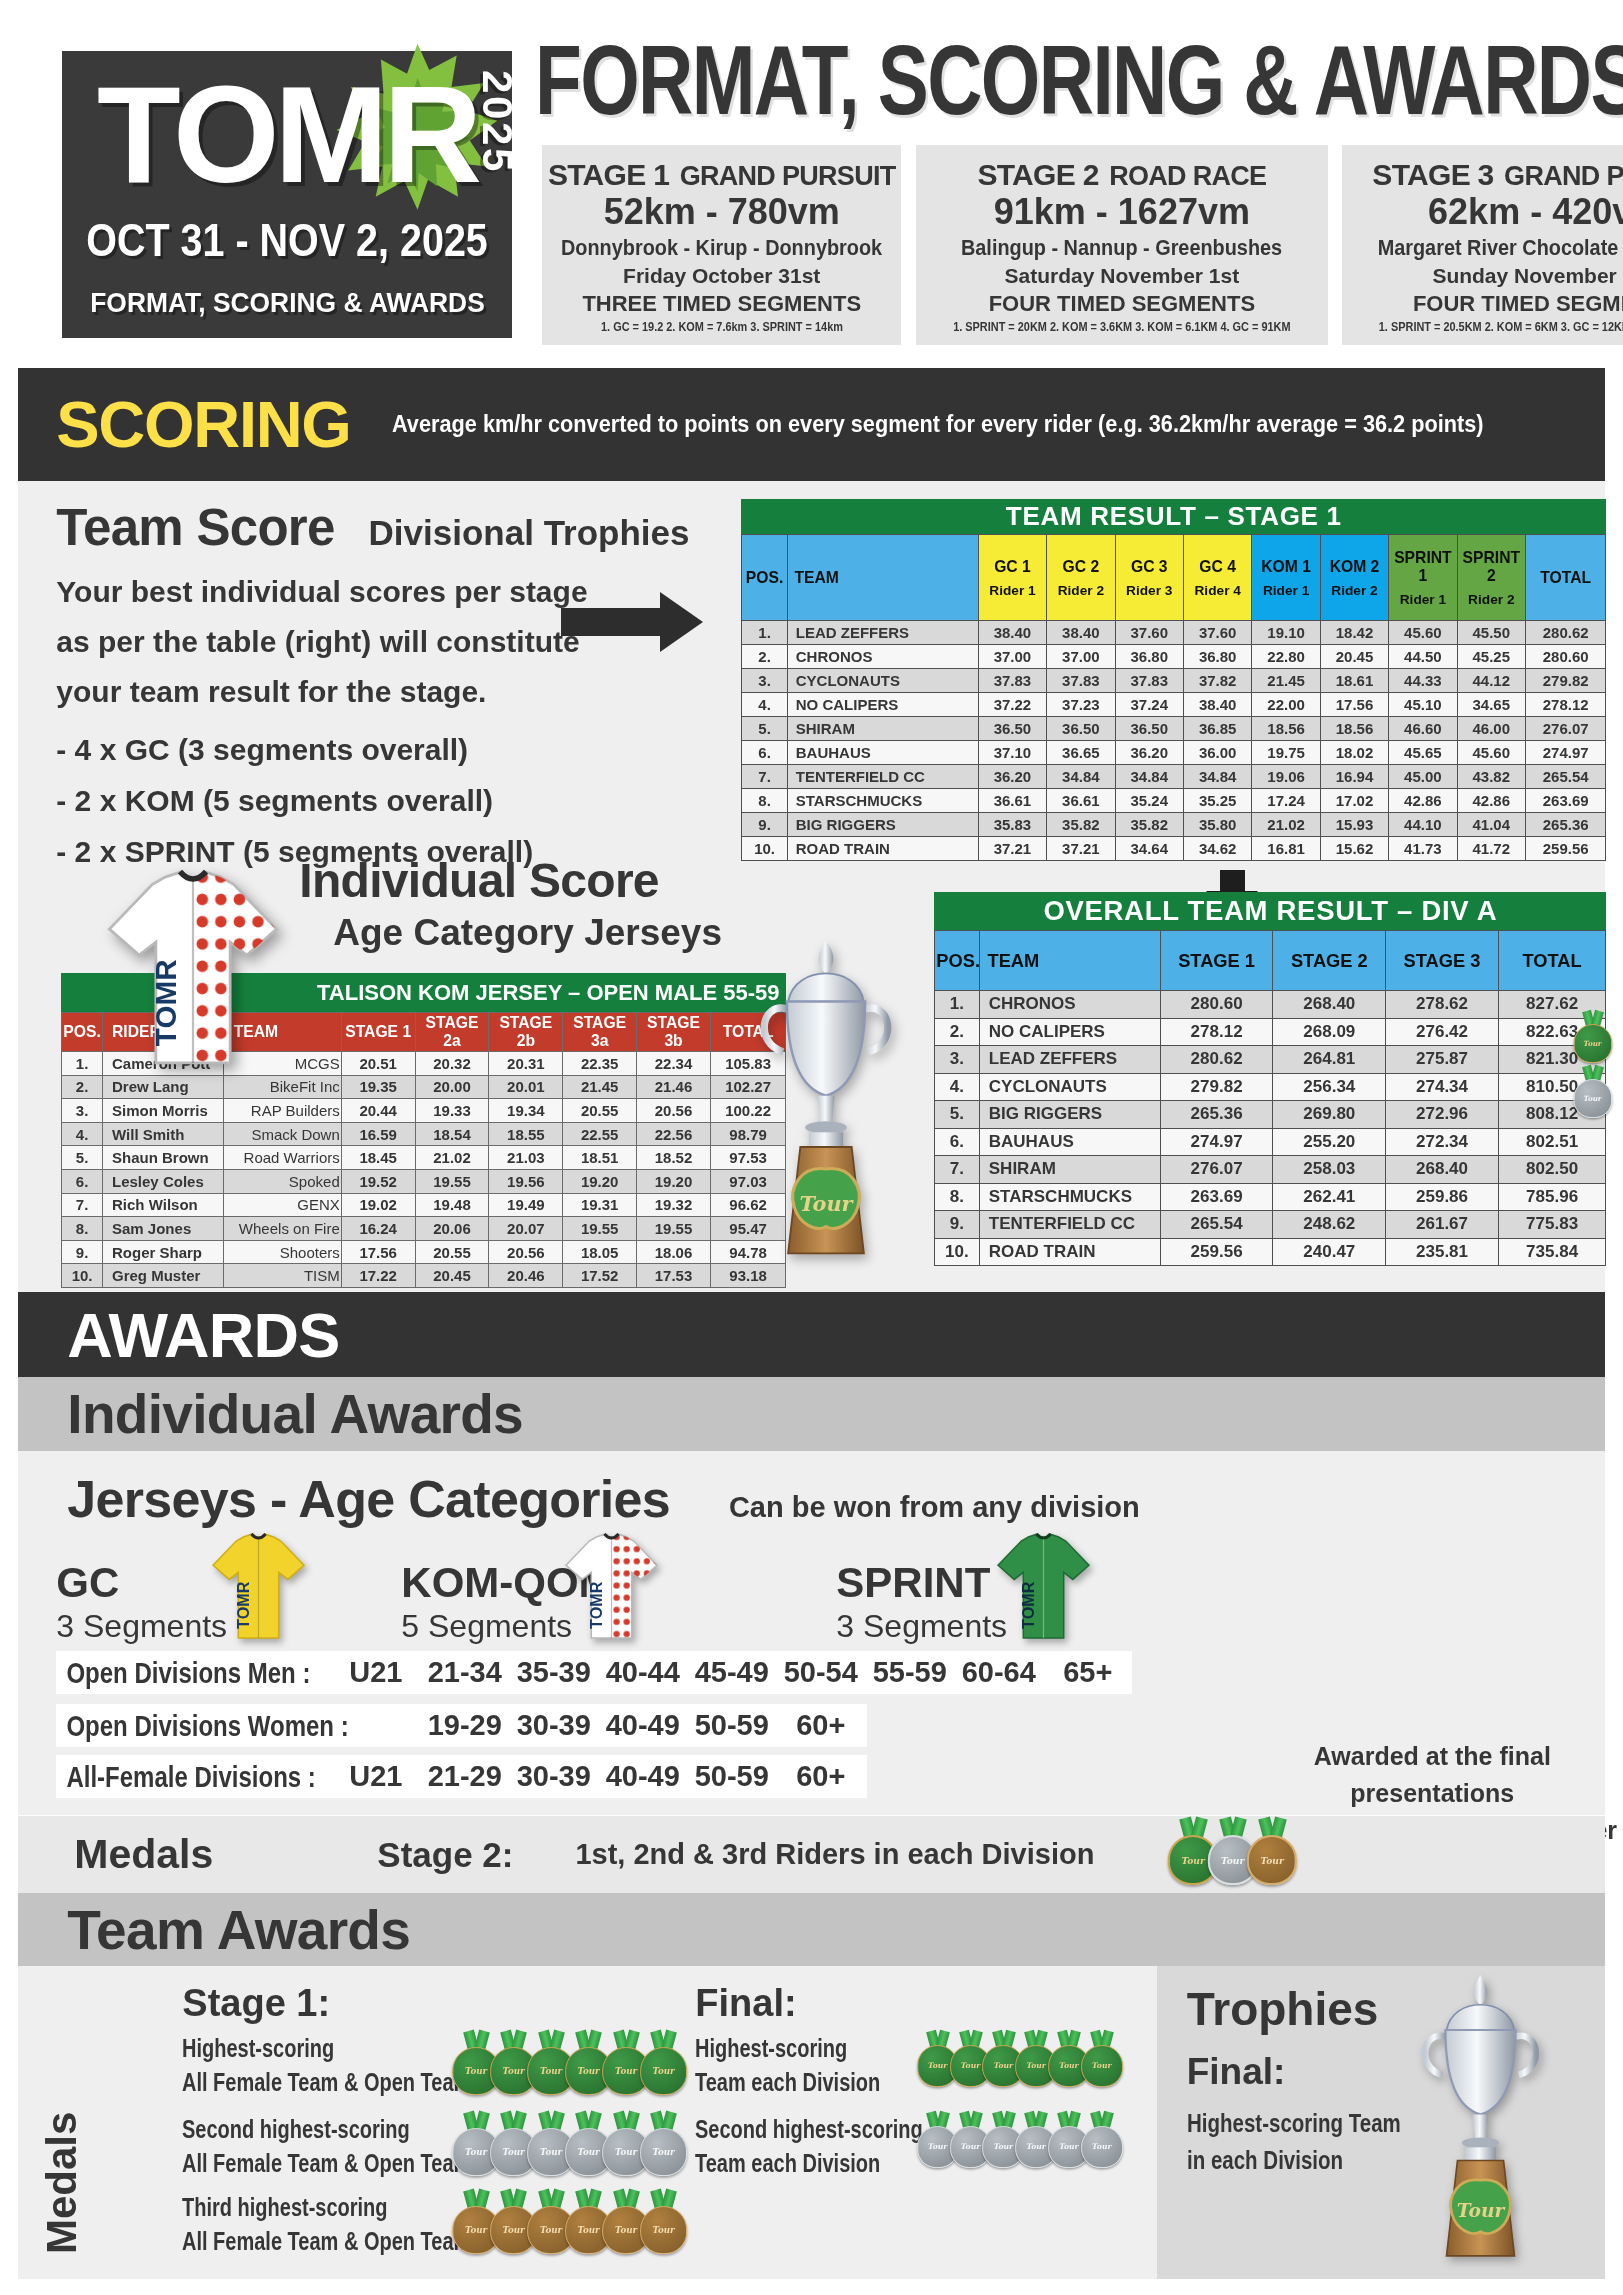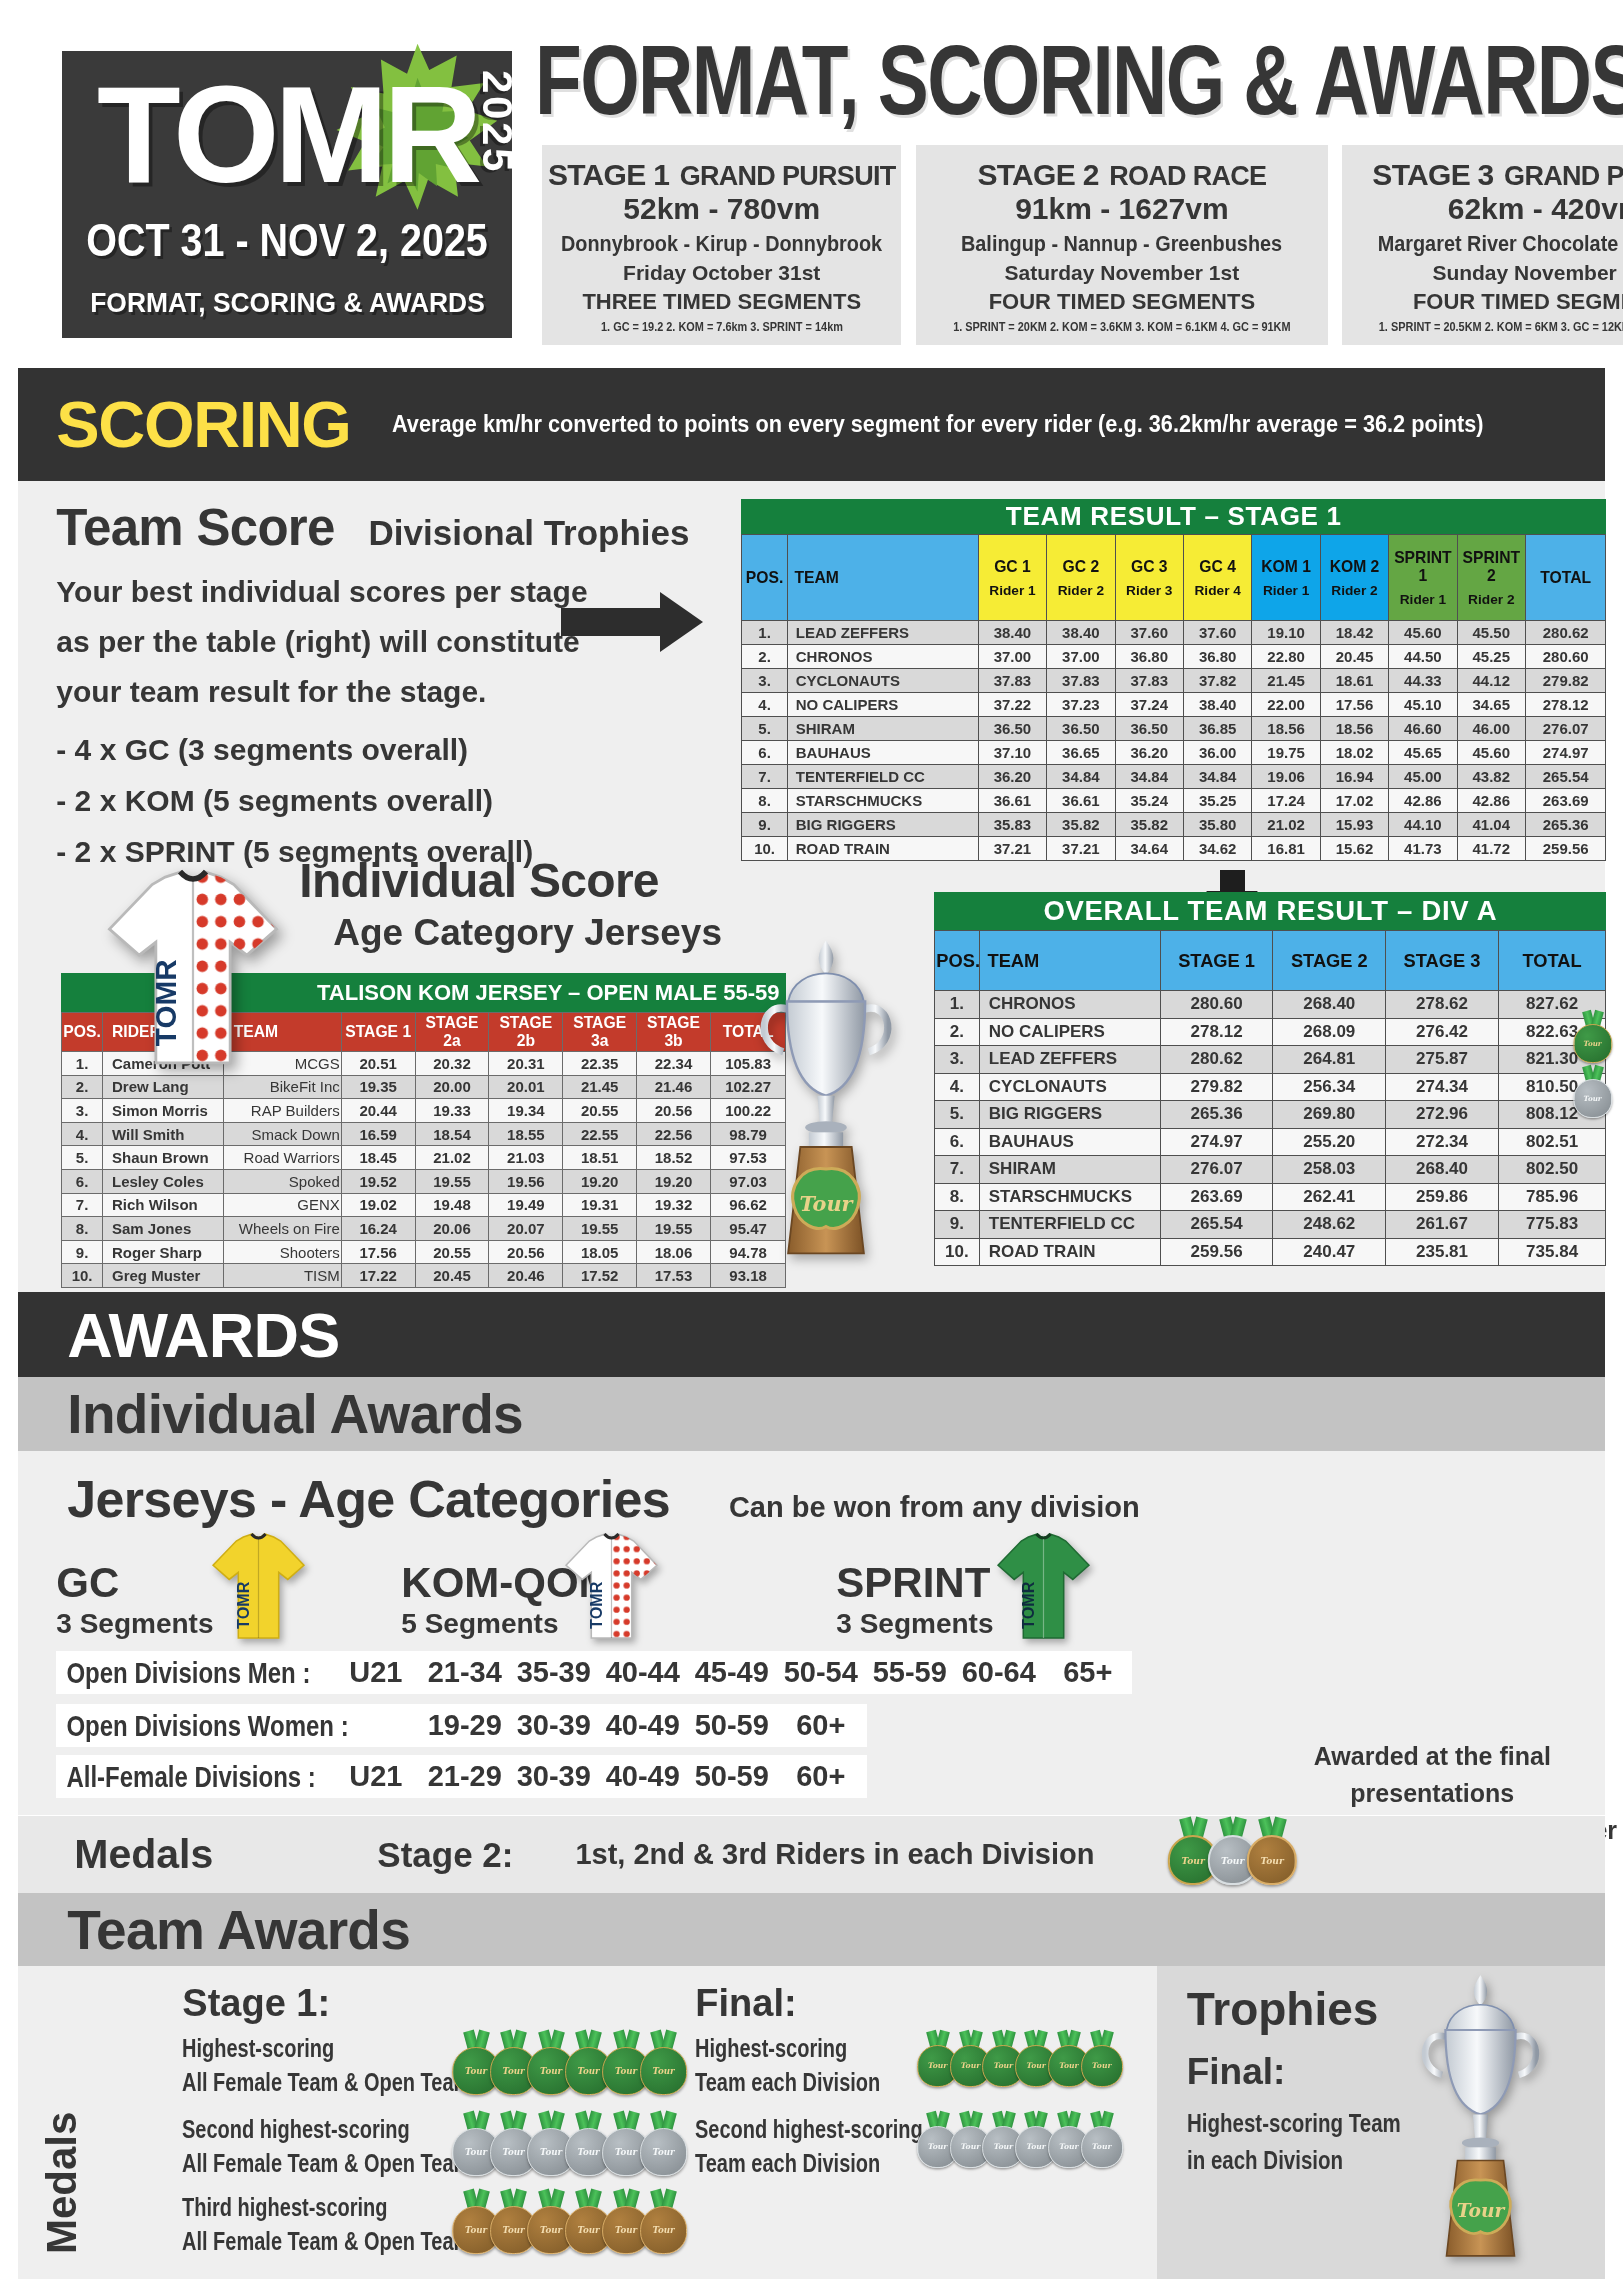--- a/index.html
+++ b/index.html
@@ -25,21 +25,21 @@
               letter-spacing:-2px;white-space:nowrap;transform:scaleX(.78);transform-origin:left top;
               color:#363636;text-shadow:3.3px 3.3px 0 rgba(0,0,0,.12);}
 
   
   .stage-cards{position:absolute;left:542px;top:145px;width:1065px;height:200px;display:flex;gap:14.4px;}
   .stage-card{flex:1;background:#e4e4e4;display:flex;flex-direction:column;align-items:center;
               justify-content:space-between;padding:13px 5.2px 10.5px;}
   .sc-line1{white-space:nowrap;font-weight:800;}
   .sc-name{font-size:30px;letter-spacing:-0.7px;}
   .sc-type{font-size:27px;margin-left:10.5px;letter-spacing:-0.7px;}
-  .sc-dist{font-size:30px;font-weight:800;margin-top:-3.9px;}
+  .sc-dist{font-size:36px;font-weight:800;margin-top:-3.9px;}
   .sc-route{font-size:21.6px;font-weight:800;white-space:nowrap;transform:scaleX(.92);}
   .sc-date{font-size:21px;font-weight:700;}
   .sc-seg-title{font-size:22px;font-weight:800;letter-spacing:0;}
   .sc-segs{font-size:13px;font-weight:700;white-space:nowrap;transform:scaleX(.84);}
 
   
   .scoring-banner{position:absolute;left:18.3px;top:368px;width:1587px;height:113px;background:#333;
                   display:flex;align-items:center;}
   .scoring-word{font-size:65px;font-weight:800;color:#fde047;margin-left:38px;letter-spacing:-1.3px;}
   .scoring-note{font-size:23.6px;font-weight:700;color:#fff;margin-left:41px;white-space:nowrap;
@@ -142,21 +142,21 @@
   .band-team{top:1893px;height:73px;}
   .band h2{margin:0 0 0 49px;font-size:55px;font-weight:800;letter-spacing:-0.7px;}
 
   
   .jerseys-sec{position:absolute;left:18.3px;top:1451px;width:1587px;height:364px;background:#efefef;}
   .j-head{position:absolute;left:49px;top:18.3px;white-space:nowrap;}
   .j-title{font-size:52px;font-weight:800;letter-spacing:-0.7px;}
   .j-note{font-size:29px;font-weight:800;margin-left:56px;}
   .j-label{position:absolute;}
   .j-label .nm{font-size:42px;font-weight:800;display:block;line-height:42px;}
-  .j-label .sg{font-size:28px;font-weight:700;display:block;margin-top:3.9px;}
+  .j-label .sg{font-size:32px;font-weight:400;display:block;margin-top:3.9px;}
   .jersey-svg{position:absolute;width:101px;height:115px;filter:drop-shadow(3.3px 4.6px 3.9px rgba(0,0,0,.3));}
   .div-row{position:absolute;left:38px;height:43px;background:#fff;display:flex;align-items:center;}
   .div-label{width:275px;padding-left:13px;font-size:30px;font-weight:800;white-space:nowrap;
              transform:scaleX(.8);transform-origin:left center;}
   .cats{display:flex;}
   .cat{width:89px;text-align:center;font-size:29px;font-weight:800;white-space:nowrap;}
   .div-row.women .cats{padding-left:89px;}
   .awarded-note{position:absolute;left:1224px;top:287px;width:380px;text-align:center;
                 font-size:25px;font-weight:700;line-height:37px;}
 

